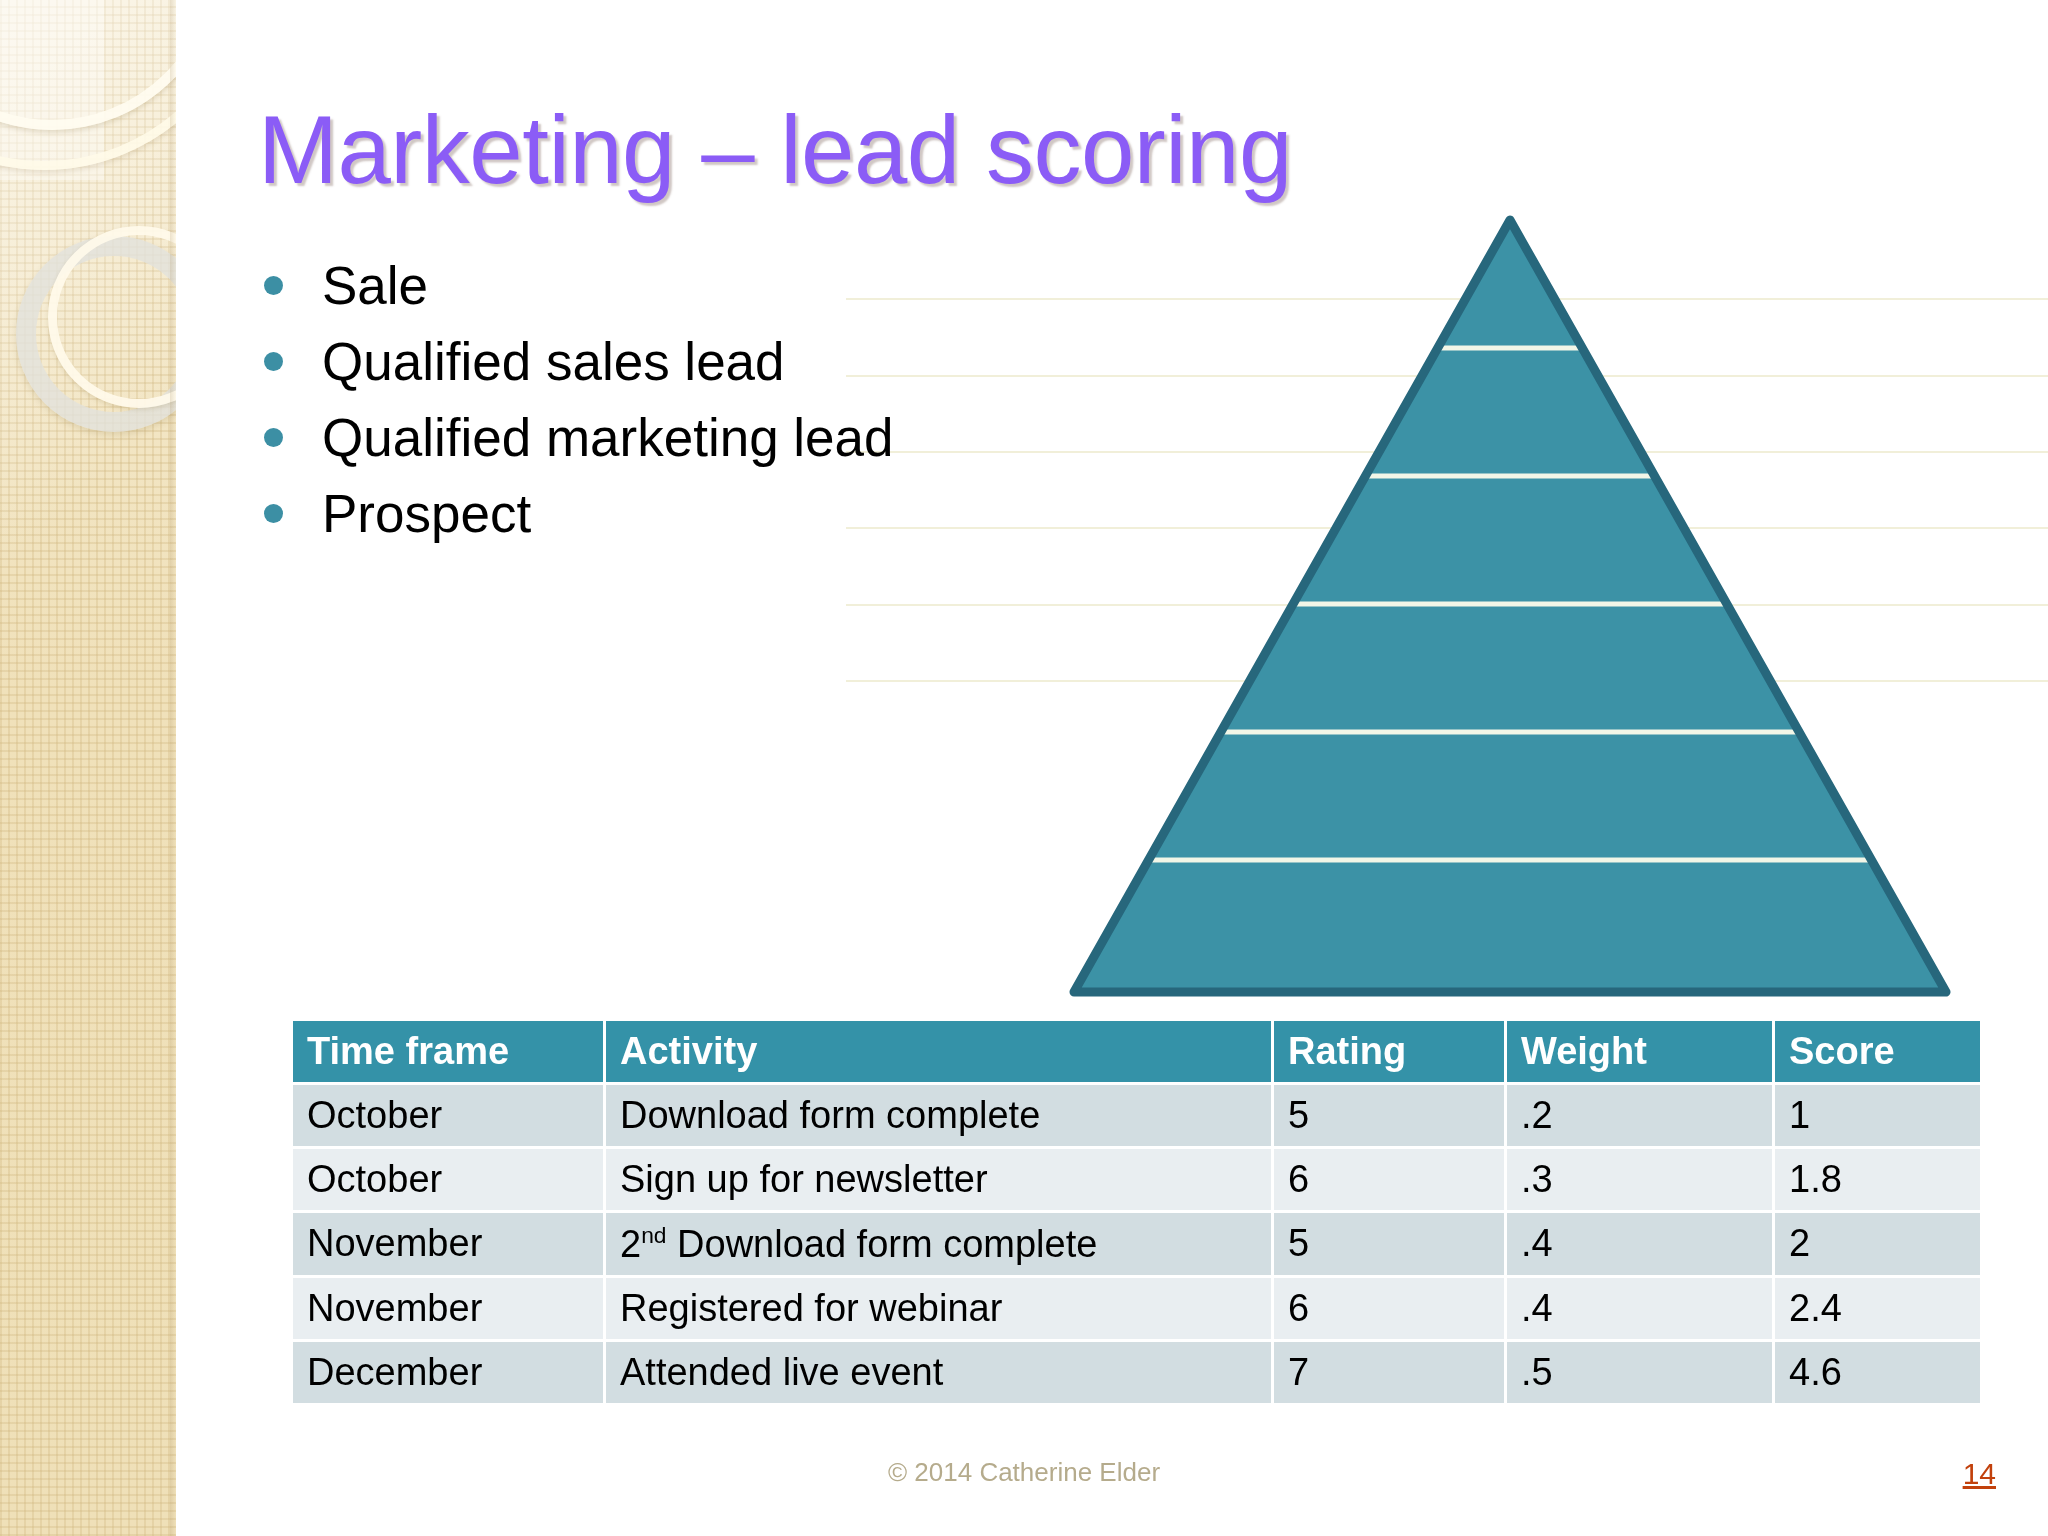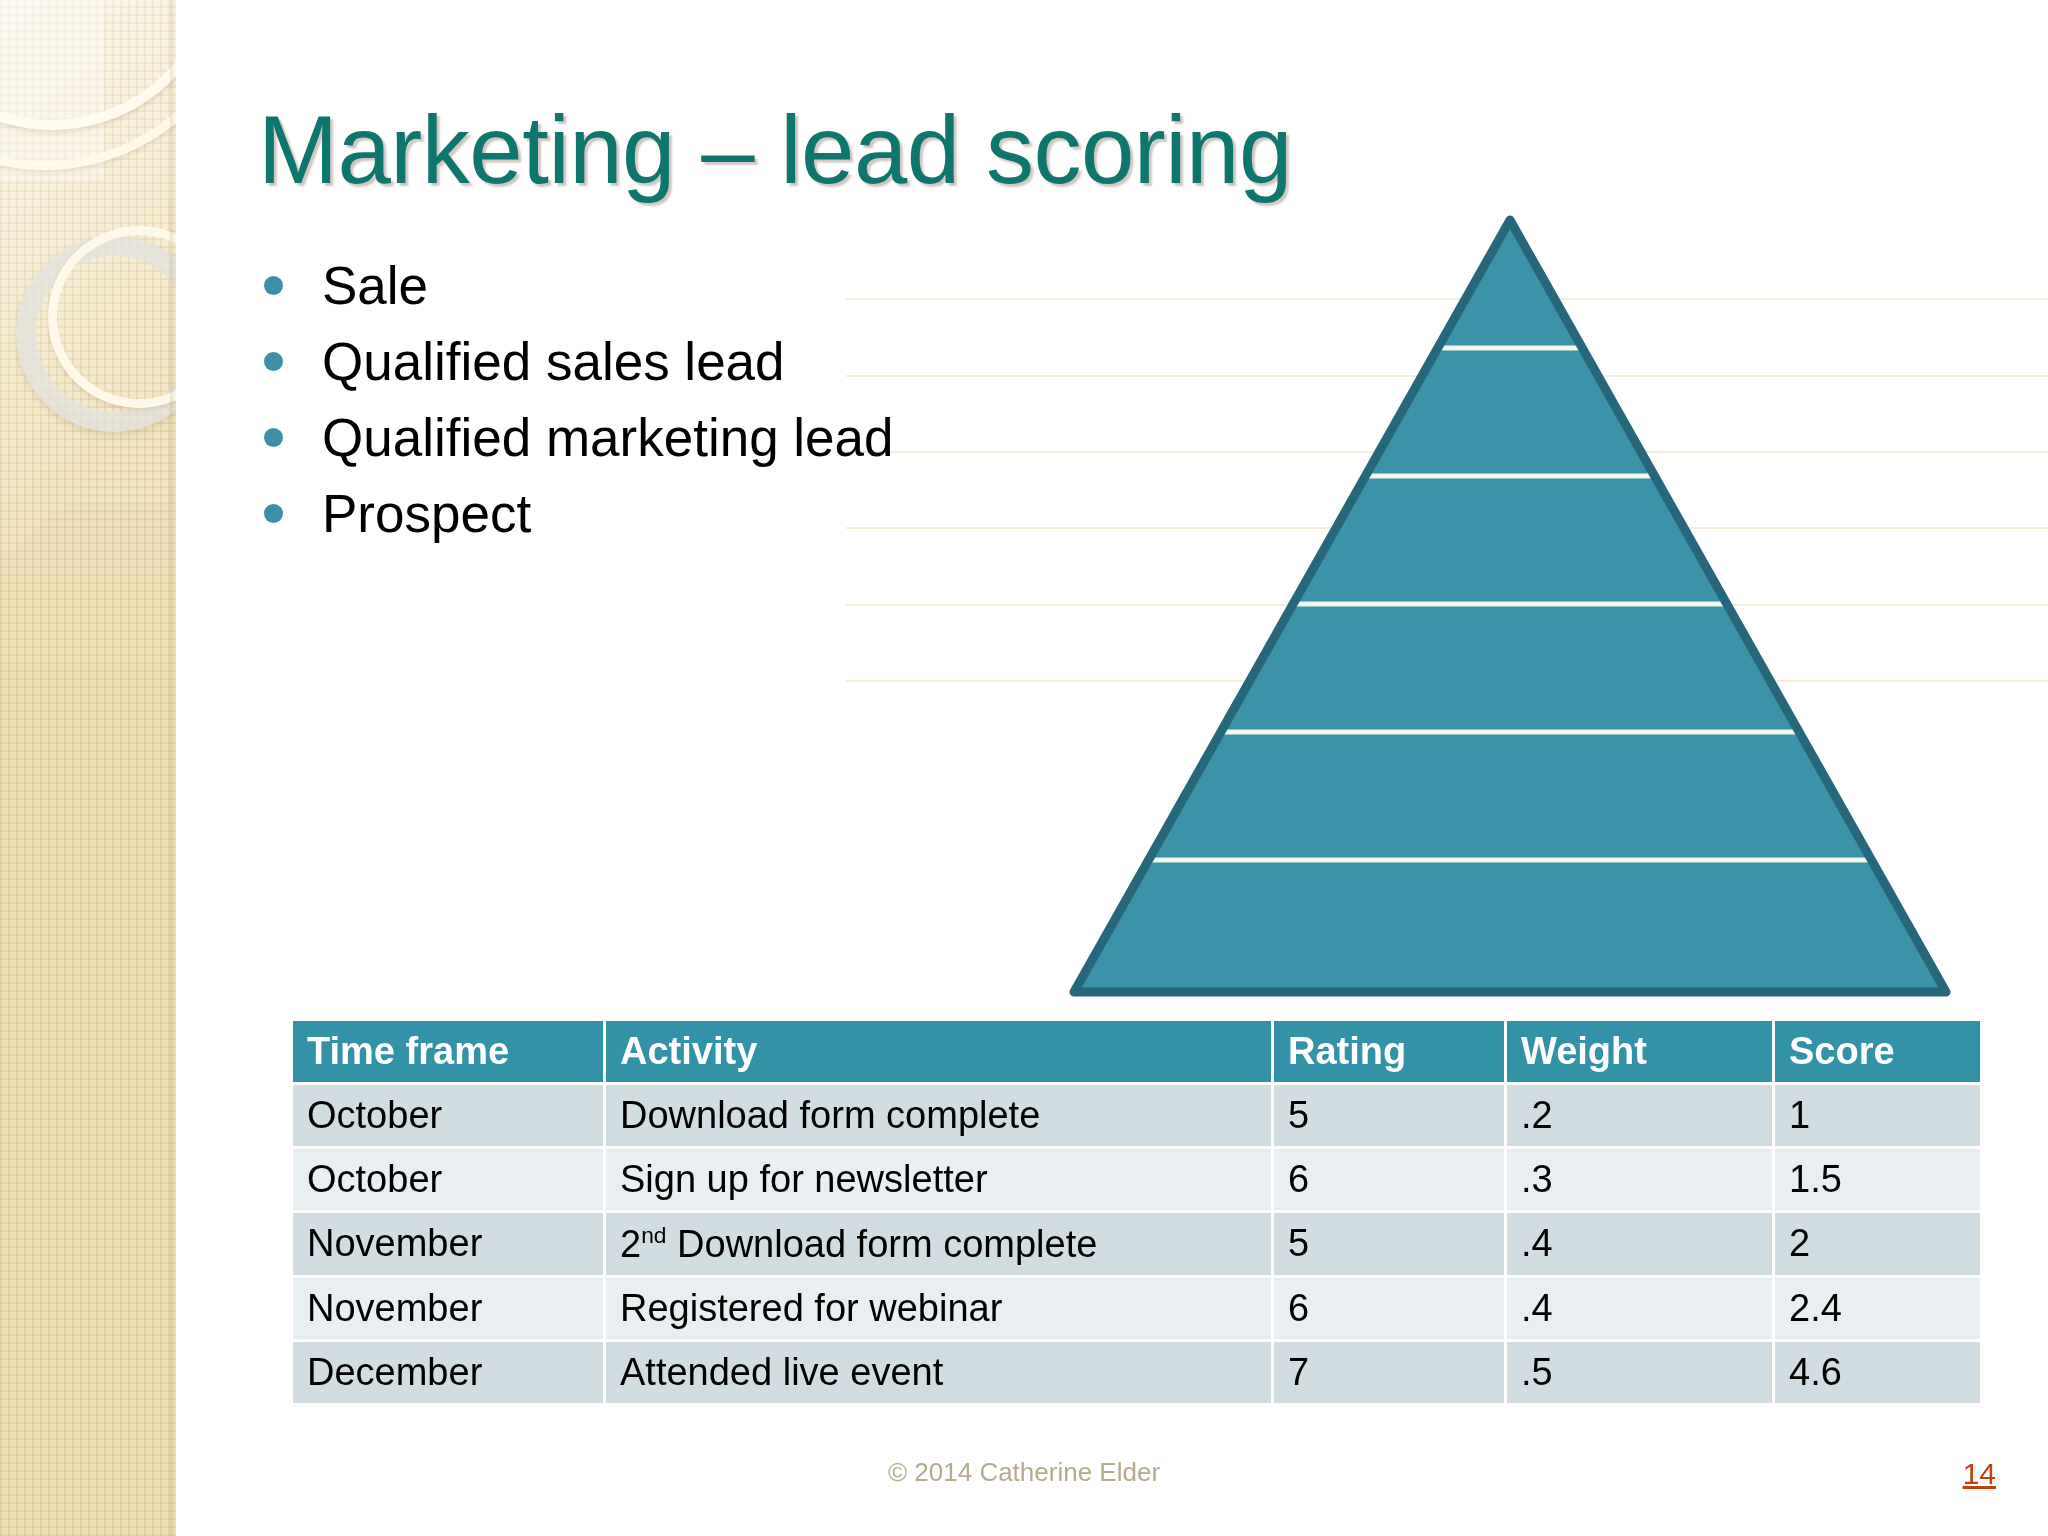--- a/index.html
+++ b/index.html
@@ -96,21 +96,21 @@
 
   
   #title {
     position: absolute;
     left: 258px;
     top: 96px;
     width: 1560px;
     font-size: 96px;
     line-height: 1.12;
     font-weight: 400;
-    color: #0f766e;
+    color: #8b5cf6;
     letter-spacing: -0.5px;
     text-shadow: 3px 3px 2px rgba(120,95,85,0.35);
     white-space: nowrap;
   }
 
   
   .gridline {
     position: absolute;
     left: 846px;
     width: 1202px;
@@ -300,21 +300,21 @@
         <td><span></span><span>Download form complete</span></td>
         <td>5</td>
         <td>.2</td>
         <td>1</td>
       </tr>
       <tr class="row-even">
         <td>October</td>
         <td><span></span><span>Sign up for newsletter</span></td>
         <td>6</td>
         <td>.3</td>
-        <td>1.5</td>
+        <td>1.8</td>
       </tr>
       <tr class="row-odd">
         <td>November</td>
         <td><span id="prefix-2">2<sup>nd</sup></span><span> Download form complete</span></td>
         <td>5</td>
         <td>.4</td>
         <td>2</td>
       </tr>
       <tr class="row-even">
         <td>November</td>

